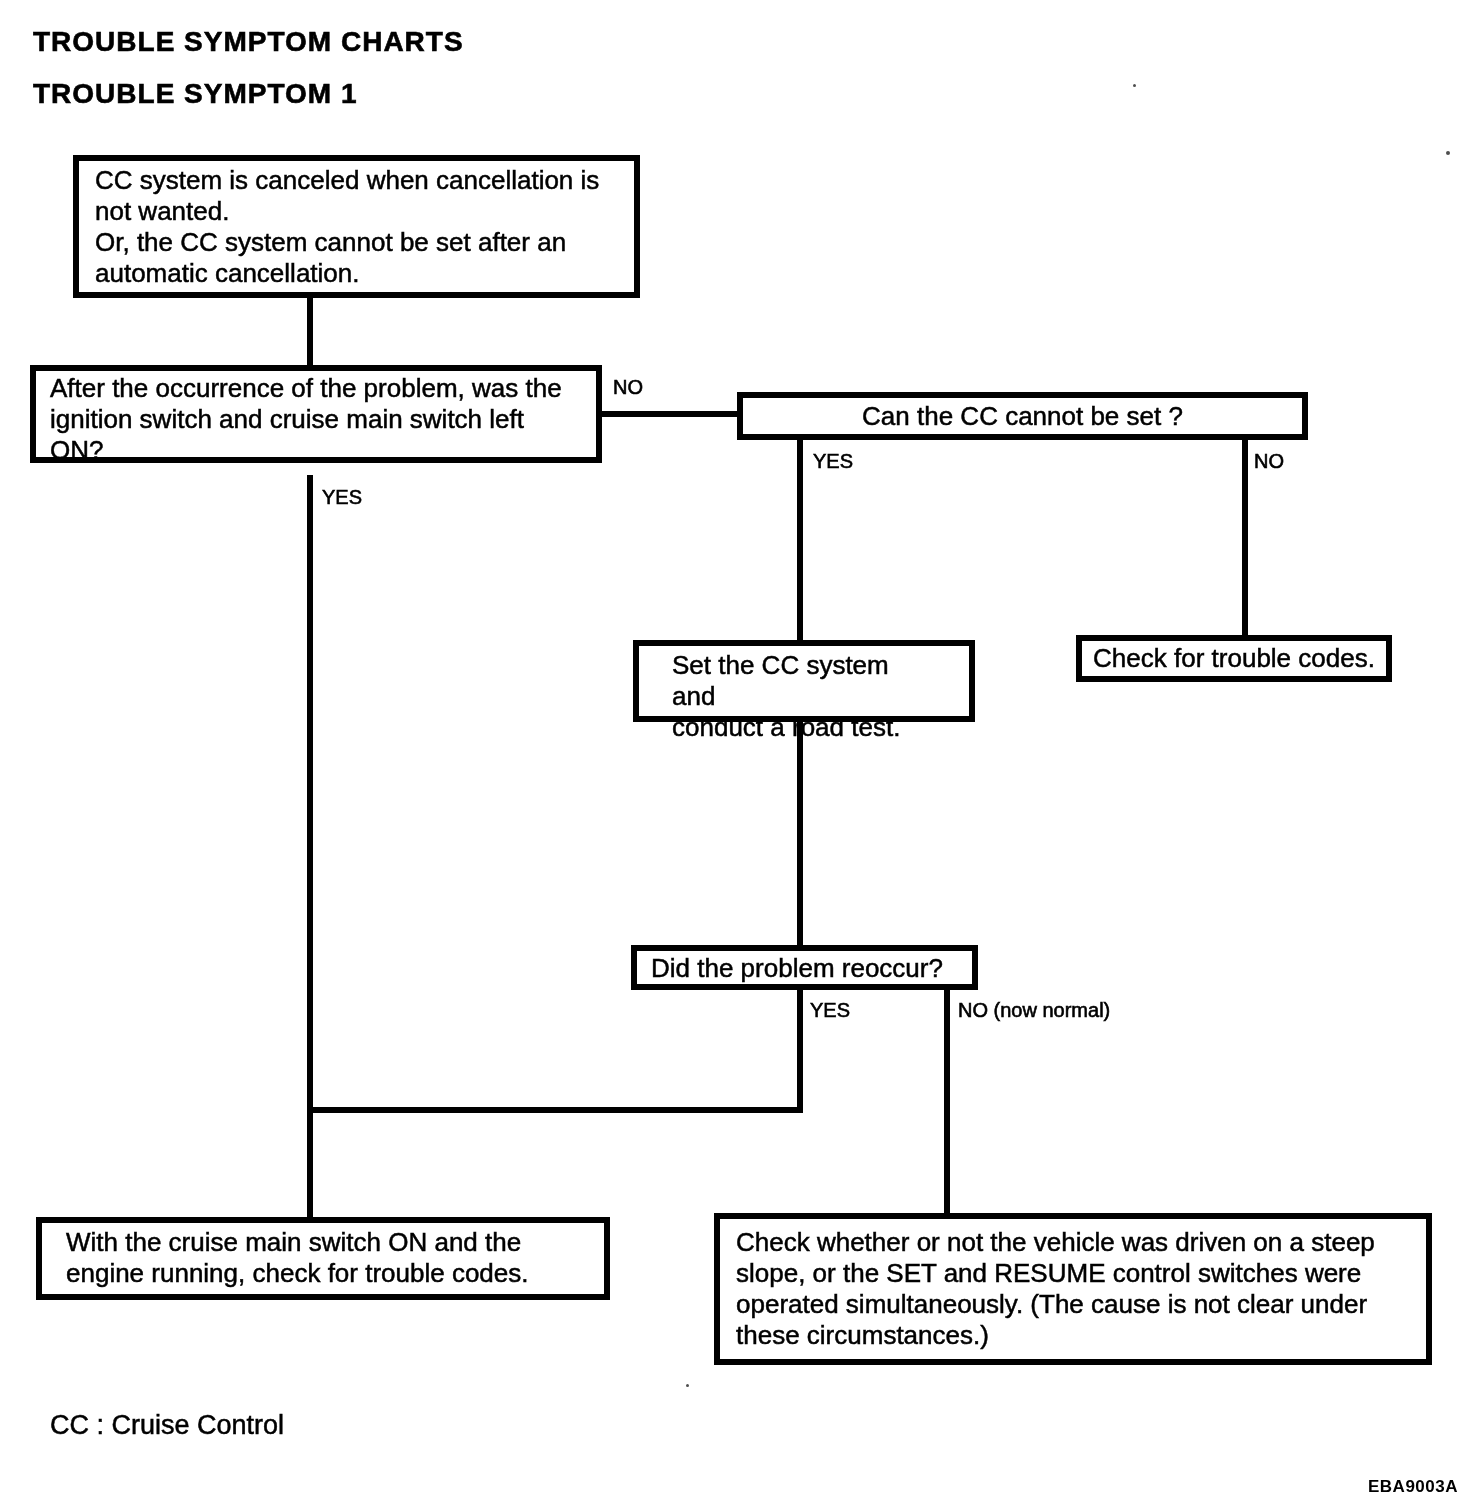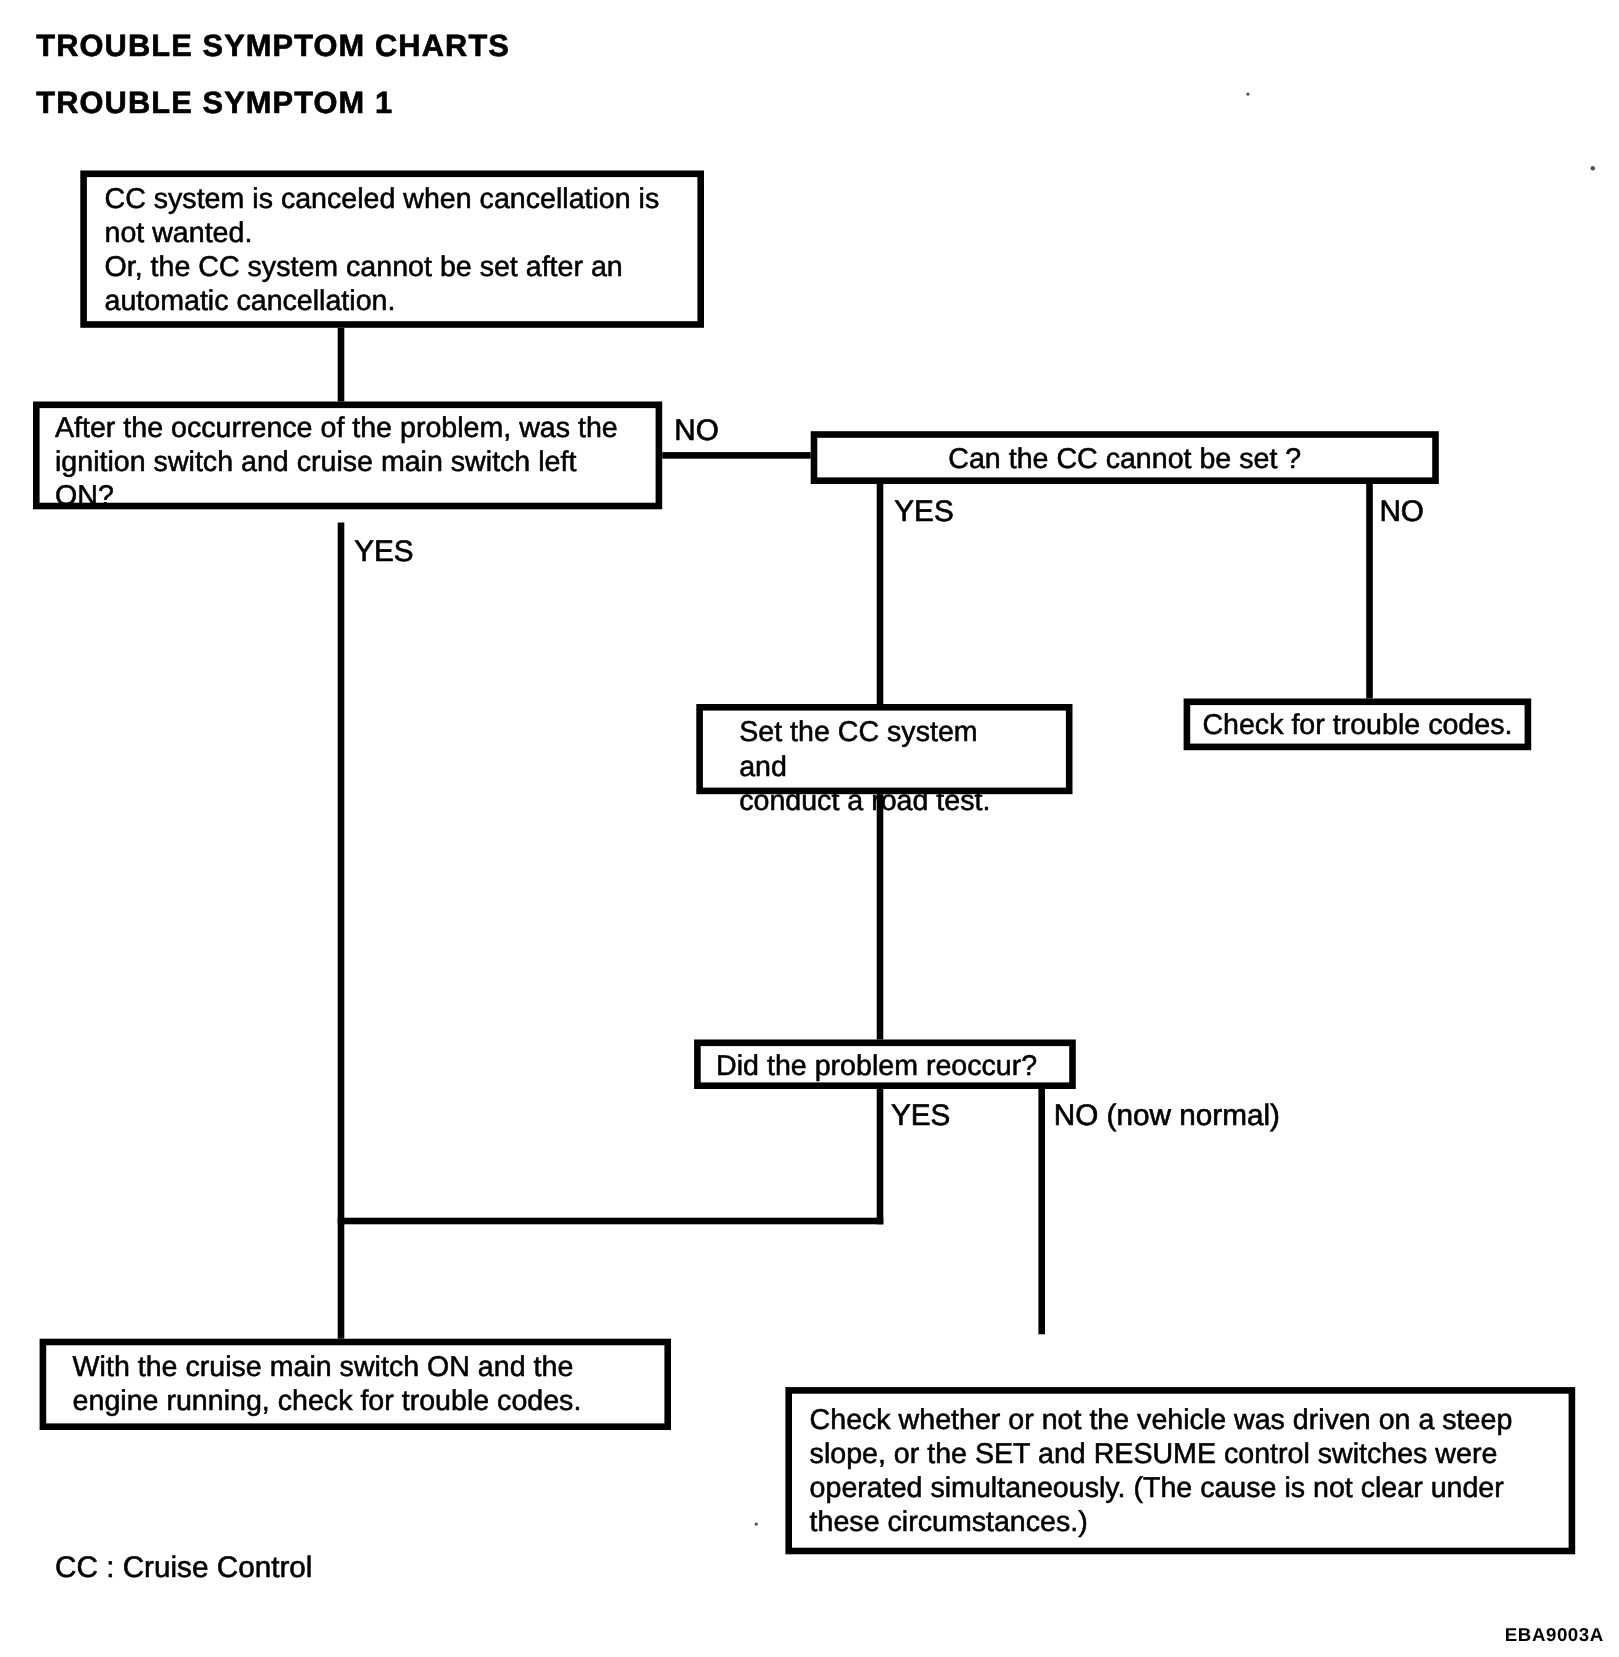--- a/index.html
+++ b/index.html
@@ -15,21 +15,21 @@
   .fbox {
     position:absolute; box-sizing:border-box; border:6px solid #000;
     background:#fff; font-size:26px; line-height:31px;
     white-space:pre-line; -webkit-text-stroke:0.5px #000;
   }
   .fbox.center {
     display:flex; align-items:center; justify-content:center; text-align:center;
   }
   .line { position:absolute; background:#000; }
   .lbl {
-    position:absolute; font-size:27px; white-space:nowrap;
+    position:absolute; font-size:20px; white-space:nowrap;
     -webkit-text-stroke:0.6px #000;
   }
   .footer-note {
     position:absolute; font-size:27px; -webkit-text-stroke:0.5px #000; white-space:nowrap;
   }
   .fig-code {
     position:absolute; font-size:17px; font-weight:700; letter-spacing:0.5px; white-space:nowrap;
   }
   .speck { position:absolute; background:#222; border-radius:50%; opacity:0.8; }
 </style>
@@ -55,21 +55,21 @@
   <div class="fbox" style="left:633px; top:640px; width:342px; height:82px; padding:4px 33px;">Set the CC system and
 conduct a road test.</div>
 
   <div class="fbox center" style="left:1076px; top:635px; width:316px; height:47px;">Check for trouble codes.</div>
 
   <div class="fbox" style="left:631px; top:945px; width:347px; height:45px; padding:2px 14px;">Did the problem reoccur?</div>
 
   <div class="fbox" style="left:36px; top:1217px; width:574px; height:83px; padding:4px 24px;">With the cruise main switch ON and the
 engine running, check for trouble codes.</div>
 
-  <div class="fbox" style="left:714px; top:1213px; width:718px; height:152px; padding:8px 16px;margin-top:48px;">Check whether or not the vehicle was driven on a steep
+  <div class="fbox" style="left:714px; top:1213px; width:718px; height:152px; padding:8px 16px;">Check whether or not the vehicle was driven on a steep
 slope, or the SET and RESUME control switches were
 operated simultaneously. (The cause is not clear under
 these circumstances.)</div>
 
   <div class="line" style="left:307px; top:298px; width:6px; height:67px;"></div>
   <div class="line" style="left:602px; top:411px; width:135px; height:6px;"></div>
   <div class="line" style="left:307px; top:475px; width:6px; height:742px;"></div>
   <div class="line" style="left:797px; top:440px; width:6px; height:200px;"></div>
   <div class="line" style="left:1242px; top:440px; width:6px; height:195px;"></div>
   <div class="line" style="left:797px; top:722px; width:6px; height:223px;"></div>

